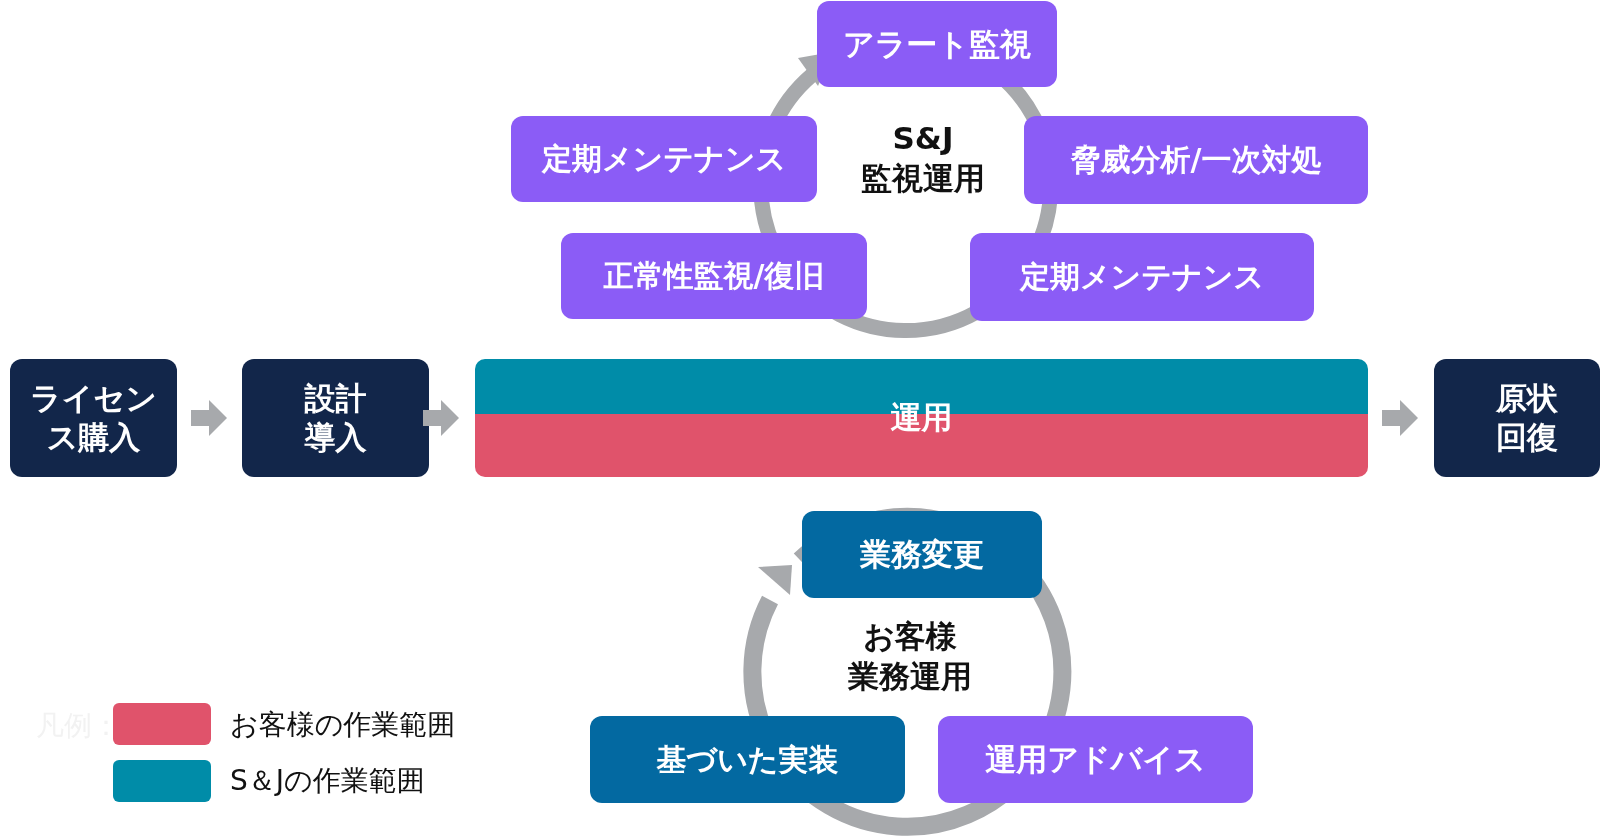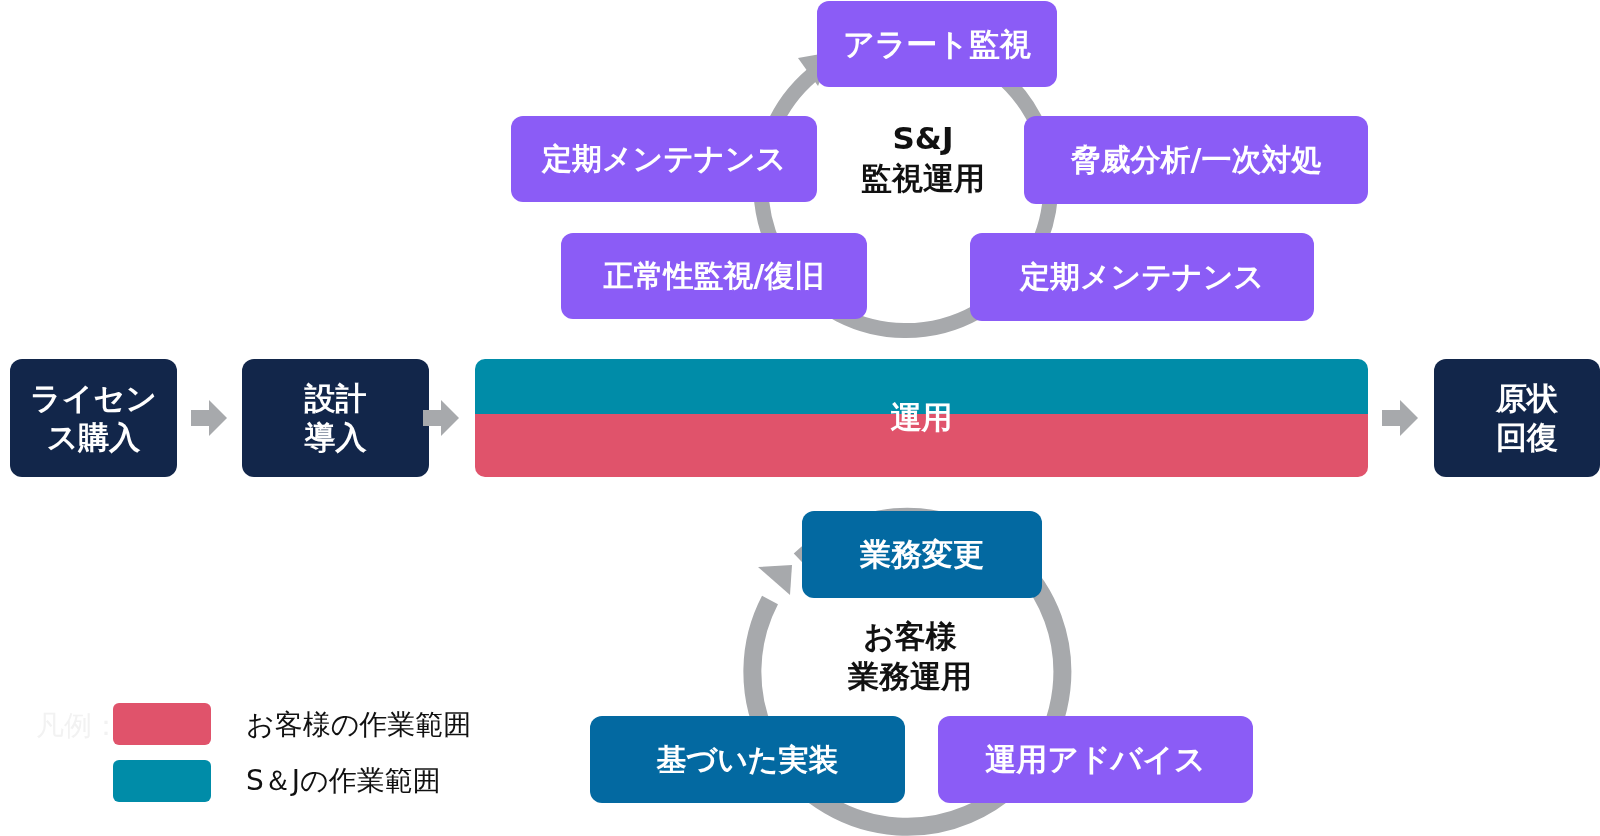--- a/index.html
+++ b/index.html
@@ -9,21 +9,21 @@
   .box { position: absolute; display: flex; align-items: center; justify-content: center;
          color: #ffffff; font-weight: bold; text-align: center; border-radius: 12px; box-sizing: border-box; line-height: 1.25; }
   .teal { background: #8b5cf6; }
   .pink { background: #0369a1; }
   .navy { background: #12264a; }
   .lg { font-size: 31px; }
   .md { font-size: 30px; text-align: right; }
   .center-label { position: absolute; text-align: center; color: #111111; font-weight: bold; font-size: 31px; line-height: 1.3; }
   .arrow { position: absolute; width: 36px; height: 36px; }
   .legend-swatch { position: absolute; width: 98px; height: 42px; border-radius: 6px; }
-  .legend-text { position: absolute; font-size: 28px; color: #111111; white-space: nowrap; margin-left: 16px; }
+  .legend-text { position: absolute; font-size: 28px; color: #111111; white-space: nowrap; }
   .legend-title { position: absolute; font-size: 28px; color: #f2f2f2; white-space: nowrap; }
   .ops-bar { position: absolute; left: 475px; top: 359px; width: 893px; height: 118px; border-radius: 10px; overflow: hidden; }
   .ops-top { position: absolute; left: 0; top: 0; width: 100%; height: 55px; background: #008ca8; }
   .ops-bottom { position: absolute; left: 0; top: 55px; width: 100%; height: 63px; background: #e0536b; }
   .ops-label { position: absolute; left: 0; top: 0; width: 100%; height: 100%; display: flex; align-items: center; justify-content: center;
                color: #fff; font-weight: bold; font-size: 31px; }
 </style>
 </head>
 <body>
 

